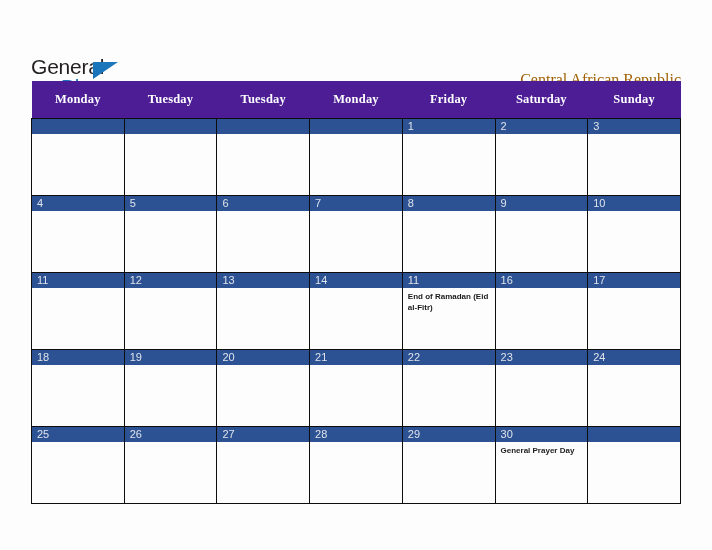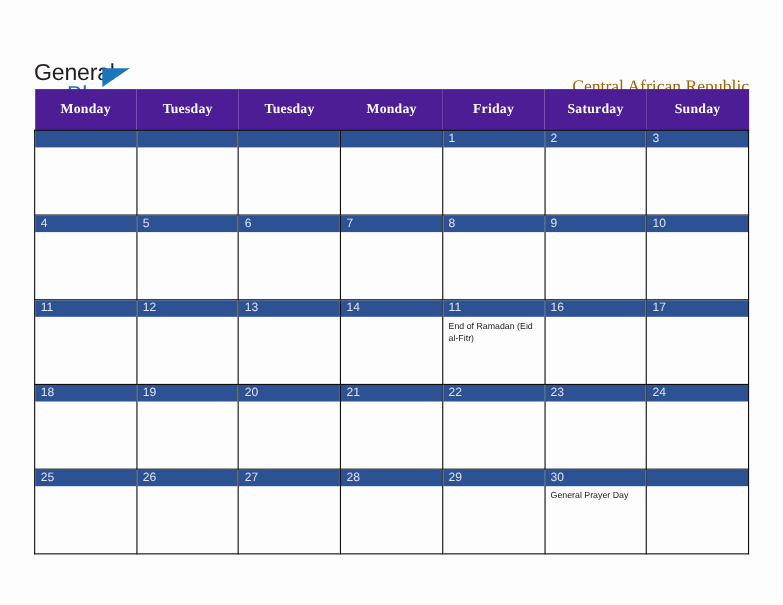--- a/index.html
+++ b/index.html
@@ -133,20 +133,21 @@
   .day-events {
     padding: 4px 4px 0 5px;
   }
   .event {
     font-family: "Liberation Sans", sans-serif;
     font-size: 8px;
     line-height: 10.5px;
     color: #1b1b1b;
     margin: 0 0 3px 0;
     word-wrap: break-word;
+    font-weight: bold;
   }
 </style>
 </head>
 <body>
 
 <div class="page">
 
   <div class="top-bar">
 
     <div class="logo">

